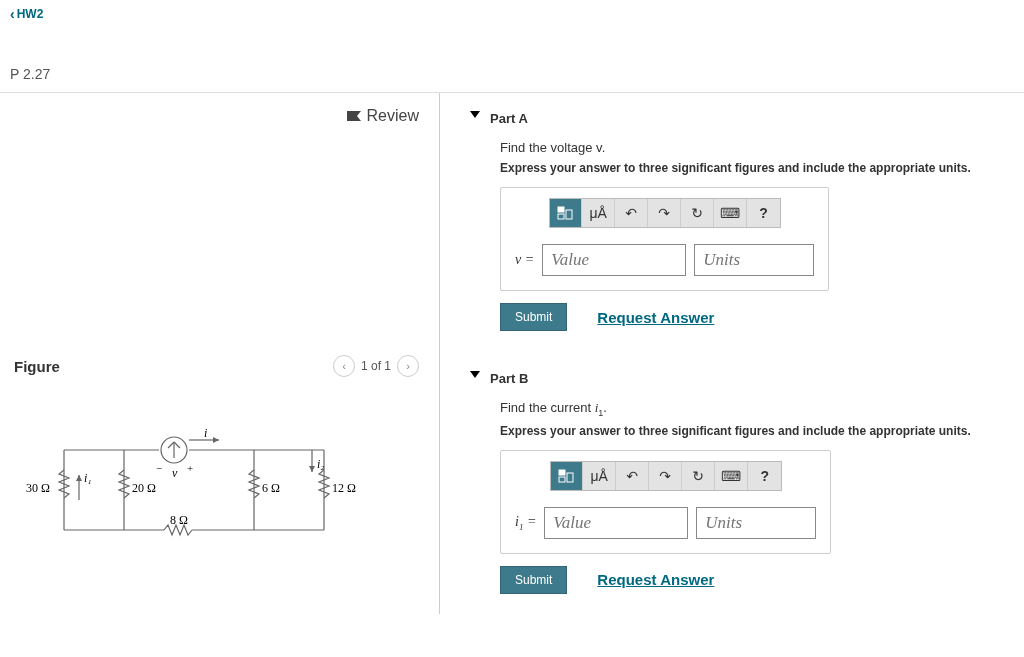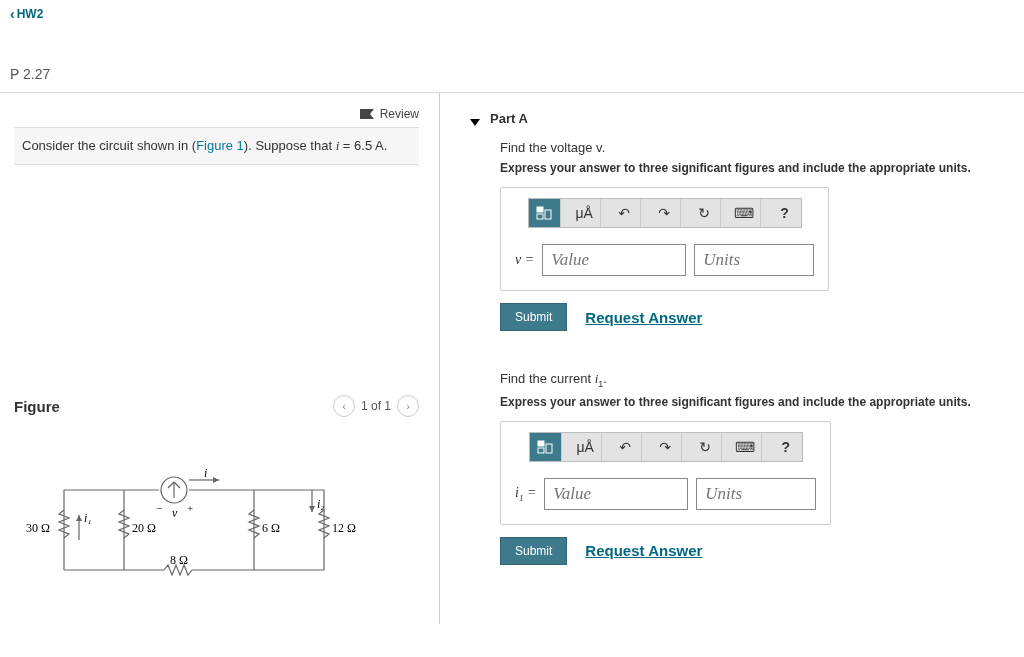--- a/index.html
+++ b/index.html
@@ -5,48 +5,48 @@
   * { box-sizing: border-box; margin: 0; padding: 0; }
   body { font-family: "Helvetica Neue", Arial, sans-serif; font-size: 13px; color: #333; background: #fff; width: 1024px; }
   .topbar { padding: 6px 10px; }
   .back-link { color: #006880; font-size: 12px; font-weight: bold; text-decoration: none; display: inline-flex; align-items: center; }
   .back-link .chev { font-size: 14px; margin-right: 2px; }
   .prob-title { padding: 4px 10px 10px; font-size: 14px; color: #555; margin-top: 34px; }
   .hr { border-top: 1px solid #ddd; }
   .main { display: flex; }
   .left { width: 440px; border-right: 1px solid #ccc; padding: 14px 20px 20px 14px; }
   .right { flex: 1; padding: 14px 10px 20px 30px; }
-  .review-row { display: flex; justify-content: flex-end; align-items: center; font-size: 12px; color: #444; margin-bottom: 6px; }
+  .review-row { display: flex; justify-content: flex-end; align-items: center; font-size: 16px; color: #444; }
   .flag-icon { width: 14px; height: 10px; background: #444; margin-right: 6px; position: relative; }
   .flag-icon::before { content: ""; position: absolute; right: 0; top: 0; width: 0; height: 0; border-top: 5px solid transparent; border-bottom: 5px solid transparent; border-right: 4px solid #fff; }
   .problem-text { background: #f6f6f6; border: 1px solid #ddd; border-left: none; border-right: none; padding: 10px 8px; font-size: 13px; color: #333; }
   .fig-link { color: #007a99; }
   .italic { font-style: italic; font-family: "Times New Roman", serif; }
   .figure-header { display: flex; justify-content: space-between; align-items: center; margin-top: 230px; margin-bottom: 43px; }
   .figure-header h3 { font-size: 15px; font-weight: bold; color: #333; }
   .pager { display: flex; align-items: center; gap: 6px; font-size: 12px; color: #555; }
   .pager-btn { width: 22px; height: 22px; border: 1px solid #ccc; border-radius: 50%; background: #fff; display: flex; align-items: center; justify-content: center; font-size: 11px; color: #888; cursor: pointer; }
   .circuit { font-family: "Times New Roman", serif; font-size: 12px; color: #333; padding: 0 10px; }
-  .part-header { display: flex; align-items: flex-end; font-weight: bold; font-size: 13px; margin: 4px 0 14px; }
+  .part-header { display: flex; align-items: flex-start; font-weight: bold; font-size: 13px; margin: 4px 0 14px; }
   .part-header .tri { width: 0; height: 0; border-left: 5px solid transparent; border-right: 5px solid transparent; border-top: 7px solid #000; margin-right: 10px; }
   .part-body { padding-left: 30px; }
   .find-text { font-size: 13px; margin-bottom: 6px; }
   .instruct { font-weight: bold; font-size: 12px; margin-bottom: 12px; }
   .answer-block { border: 1px solid #ccc; border-radius: 2px; padding: 10px 14px 14px; display: inline-block; min-width: 310px; }
-  .toolbar { display: flex; align-items: center; gap: 8px; background: #e3e3e3; border: 1px solid #bbb; padding: 0; width: fit-content; margin: 0 auto 16px; }
+  .toolbar { display: flex; align-items: center; gap: 1px; background: #e3e3e3; border: 1px solid #bbb; padding: 0; width: fit-content; margin: 0 auto 16px; }
   .tb-btn { width: 32px; height: 28px; display: flex; align-items: center; justify-content: center; font-size: 14px; color: #333; border-right: 1px solid #ccc; cursor: pointer; }
   .tb-btn:last-child { border-right: none; }
   .tb-btn.active { background: #3d7a8c; color: #fff; }
   .tb-btn.q { font-weight: bold; }
   .input-row { display: flex; align-items: center; gap: 8px; justify-content: center; }
   .eq-label { font-style: italic; font-family: "Times New Roman", serif; font-size: 14px; }
   .val-input, .unit-input { height: 32px; border: 1px solid #888; padding: 0 8px; font-style: italic; font-family: "Times New Roman", serif; font-size: 17px; color: #999; }
   .val-input { width: 144px; }
   .unit-input { width: 120px; }
-  .submit-row { display: flex; align-items: center; gap: 18px; margin-top: 12px; }
+  .submit-row { display: flex; align-items: center; gap: 30px; margin-top: 12px; }
   .submit-btn { background: #3d7a8c; color: #fff; border: 1px solid #336577; padding: 6px 14px; font-size: 12px; cursor: pointer; }
   .req-link { color: #006880; text-decoration: underline; font-size: 15px; font-weight: bold; cursor: pointer; }
   .part-b { margin-top: 40px; }
   .sub { font-size: 9px; vertical-align: sub; }
   svg text { font-family: "Times New Roman", serif; }
 </style>
 </head>
 <body>
 
 <div class="topbar">
@@ -56,23 +56,20 @@
   </a>
 </div>
 <div class="prob-title">P 2.27</div>
 <div class="hr"></div>
 
 <div class="main">
   <div class="left">
     <div class="review-row">
       <span class="flag-icon"></span>
       <span>Review</span>
-    </div>
-    <div class="problem-text">
-      <span>Consider the circuit shown in (</span><span class="fig-link">Figure 1</span><span>). Suppose that </span><span class="italic">i</span><span> = 6.5 A.</span>
     </div>
 
     <div class="figure-header">
       <h3>Figure</h3>
       <div class="pager">
         <button class="pager-btn">‹</button>
         <span>1 of 1</span>
         <button class="pager-btn">›</button>
       </div>
     </div>
@@ -159,20 +156,24 @@
           </div>
         </div>
         <div class="submit-row">
           <button class="submit-btn">Submit</button>
           <span class="req-link">Request Answer</span>
         </div>
       </div>
     </div>
 
     <div class="part-b">
+      <div class="part-header">
+        <span class="tri"></span>
+        <span>Part B</span>
+      </div>
       <div class="part-body">
         <div class="find-text">
           <span>Find the current </span><span class="italic">i</span><span class="sub">1</span><span>.</span>
         </div>
         <div class="instruct">Express your answer to three significant figures and include the appropriate units.</div>
         <div class="answer-block">
           <div class="toolbar">
             <div class="tb-btn active">
                 <svg width="16" height="14">
                   <rect x="1" y="1" width="6" height="5" fill="#fff" stroke="#fff"></rect>

